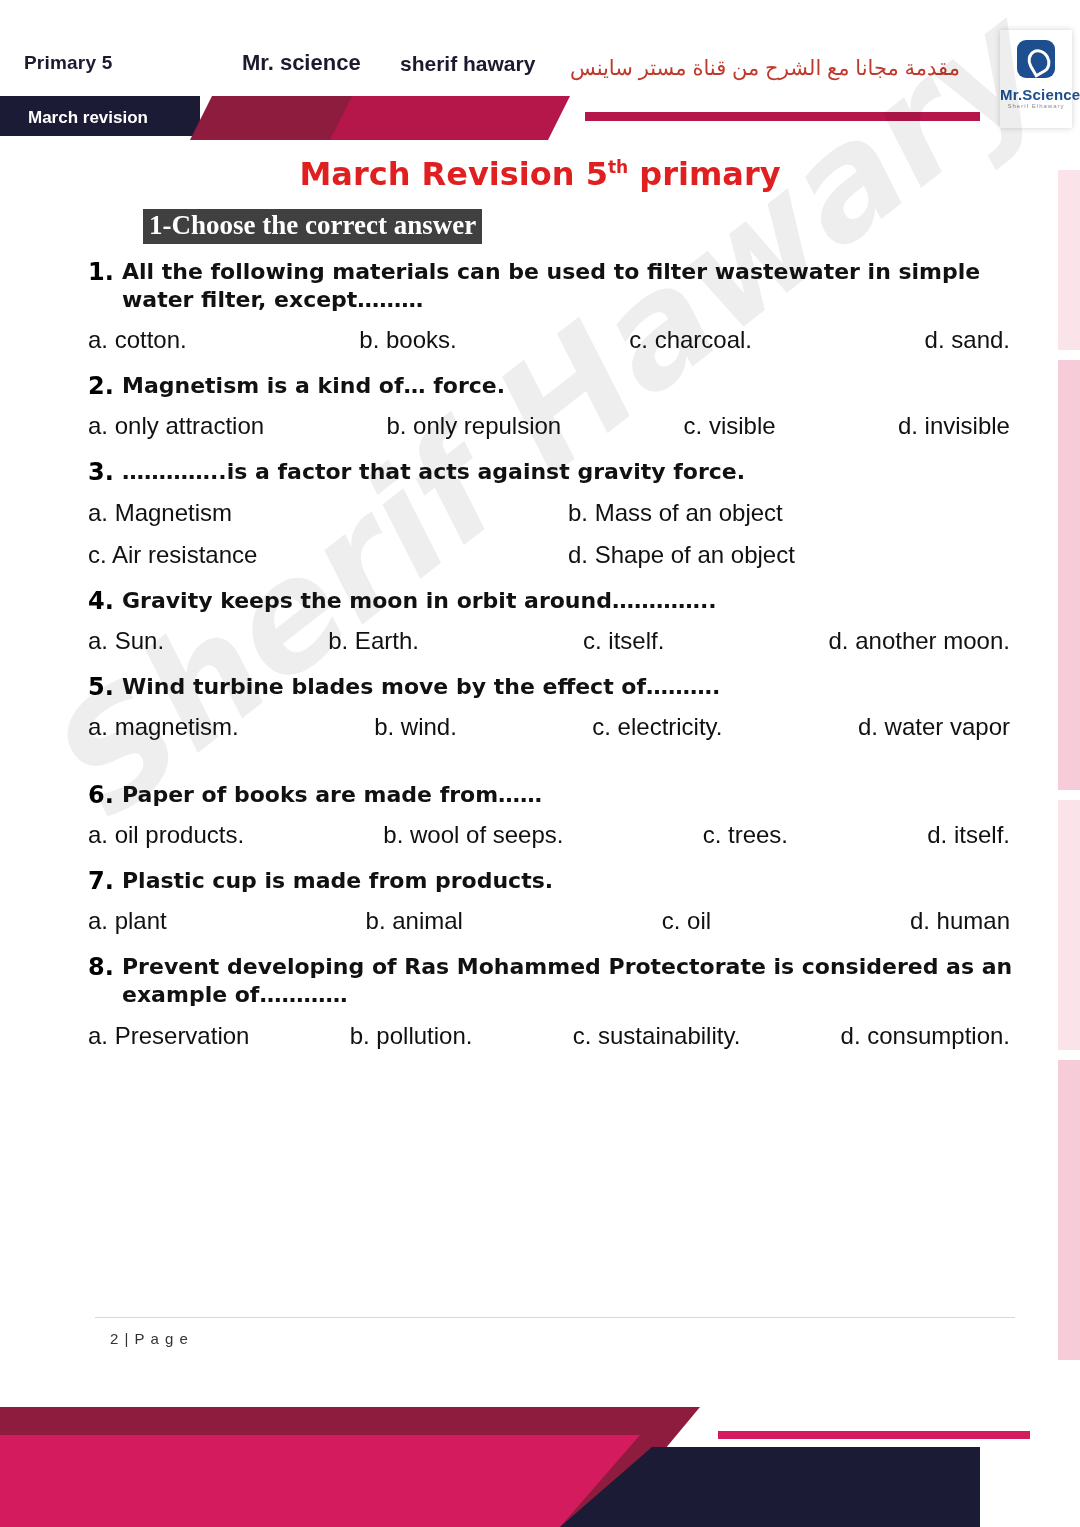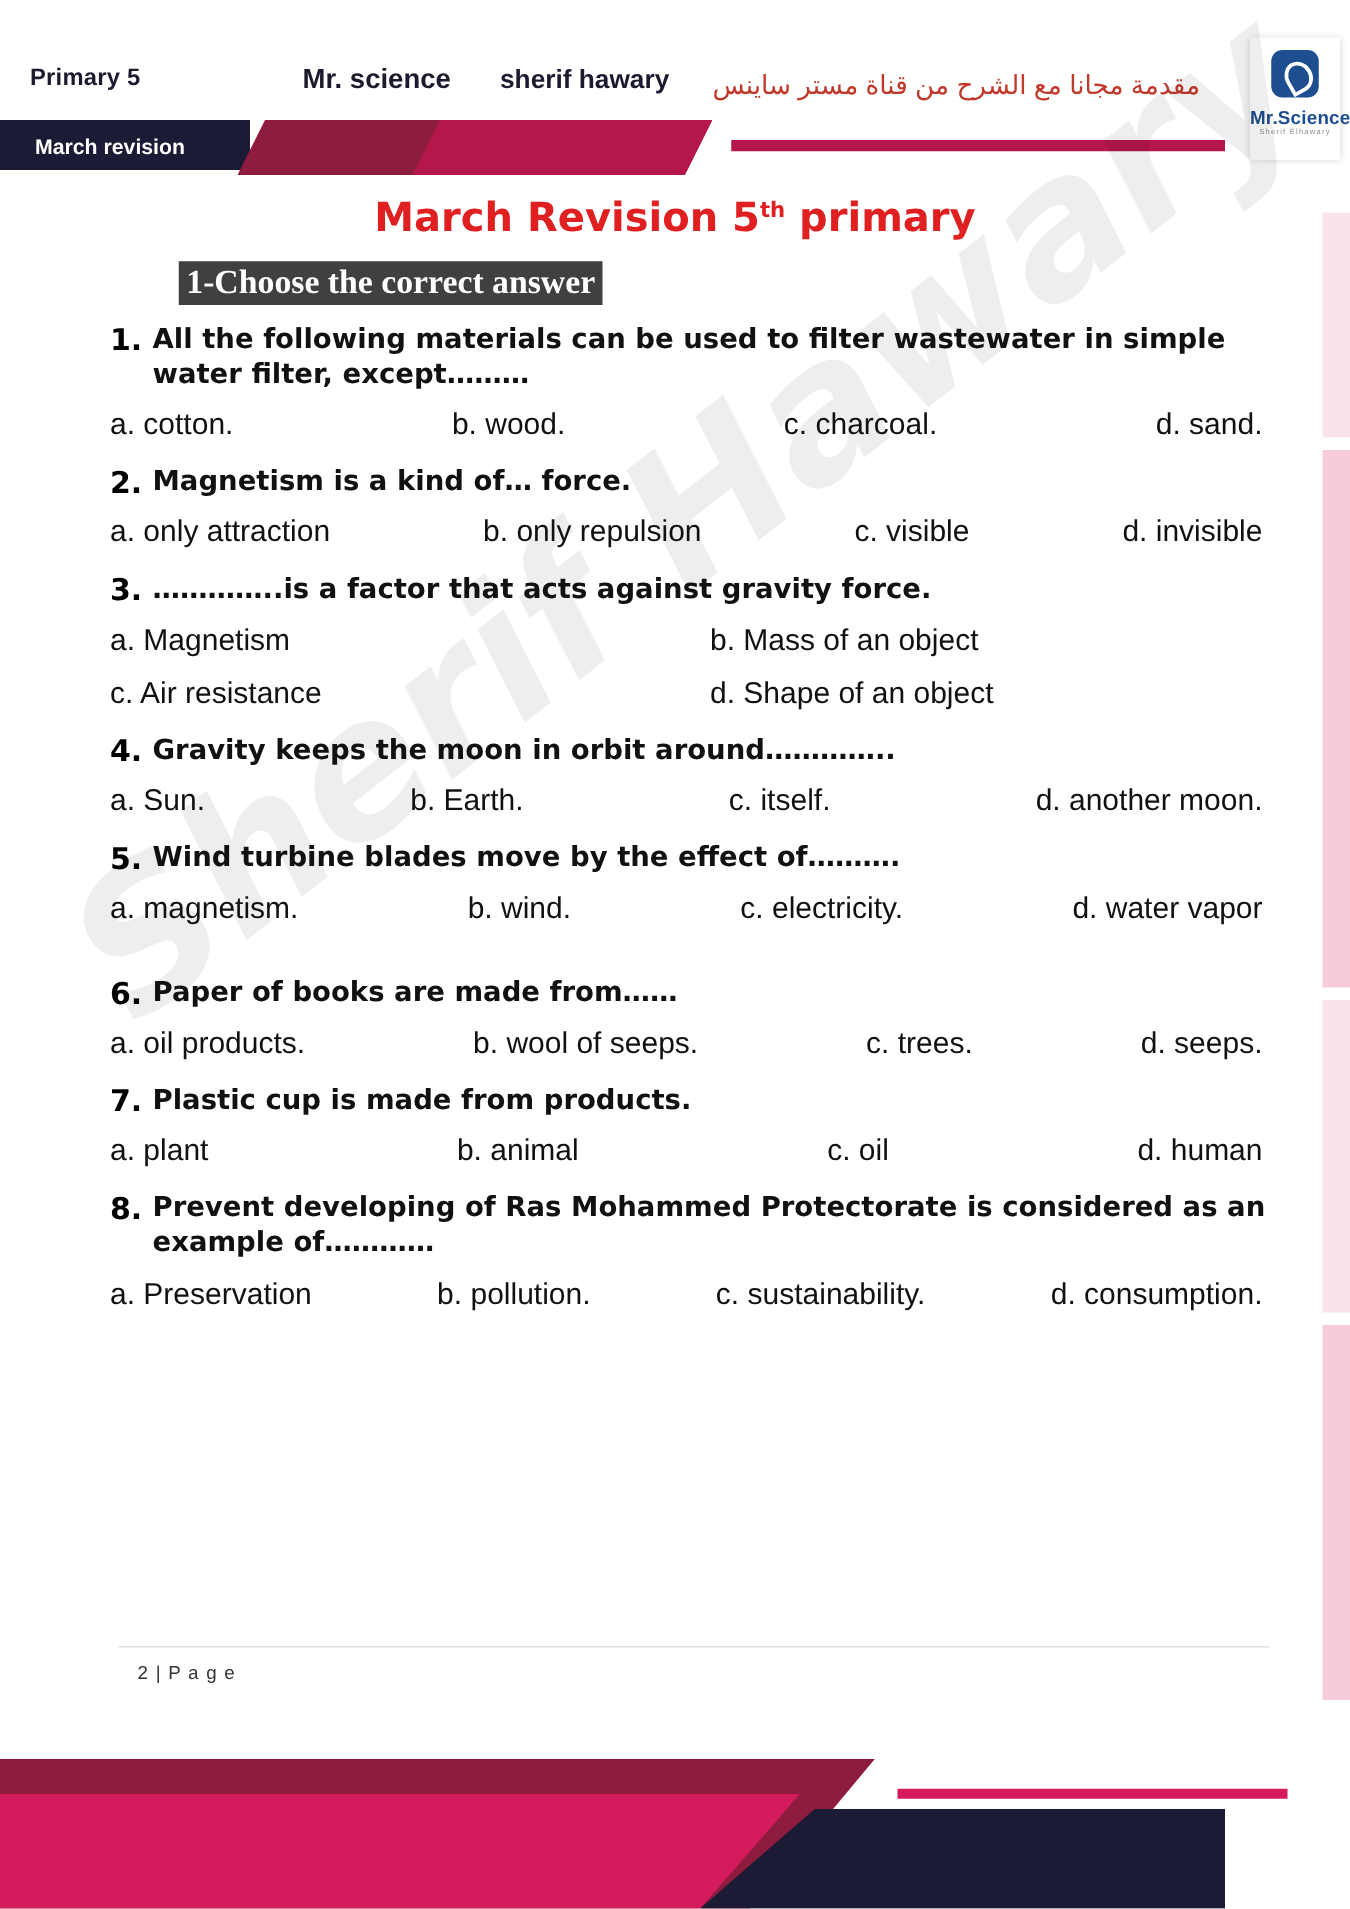--- a/index.html
+++ b/index.html
@@ -291,21 +291,21 @@
   <div class="section-head">1-Choose the correct answer</div>
 
   <div id="questions">
       <div class="q-block" style="margin-top: 14px;">
         <span class="q-num">1.</span>
         <div class="q-line">
           <span class="q-text">All the following materials can be used to filter wastewater in simple water filter, except………</span>
         </div>
         <div class="opts" style="justify-content: space-between; margin-right: 70px;">
           <span class="opt">a.  cotton.</span>
-          <span class="opt">b. wood.</span>
+          <span class="opt">b. books.</span>
           <span class="opt">c. charcoal.</span>
           <span class="opt">d. sand.</span>
         </div>
       </div>
       <div class="q-block" style="margin-top: 18px;">
         <span class="q-num">2.</span>
         <div class="q-line">
           <span class="q-text">Magnetism is a kind of…        force.</span>
         </div>
         <div class="opts" style="justify-content: space-between; margin-right: 70px; gap: 31px;">
@@ -357,21 +357,21 @@
       </div>
       <div class="q-block" style="margin-top: 40px;">
         <span class="q-num">6.</span>
         <div class="q-line">
           <span class="q-text">Paper of books are made from……</span>
         </div>
         <div class="opts" style="justify-content: space-between; margin-right: 70px;">
           <span class="opt">a.  oil products.</span>
           <span class="opt">b. wool of seeps.</span>
           <span class="opt">c. trees.</span>
-          <span class="opt">d. seeps.</span>
+          <span class="opt">d. itself.</span>
         </div>
       </div>
       <div class="q-block" style="margin-top: 18px;">
         <span class="q-num">7.</span>
         <div class="q-line">
           <span class="q-text">Plastic cup is made from        products.</span>
         </div>
         <div class="opts" style="justify-content: space-between; margin-right: 70px;">
           <span class="opt">a.  plant</span>
           <span class="opt">b. animal</span>

